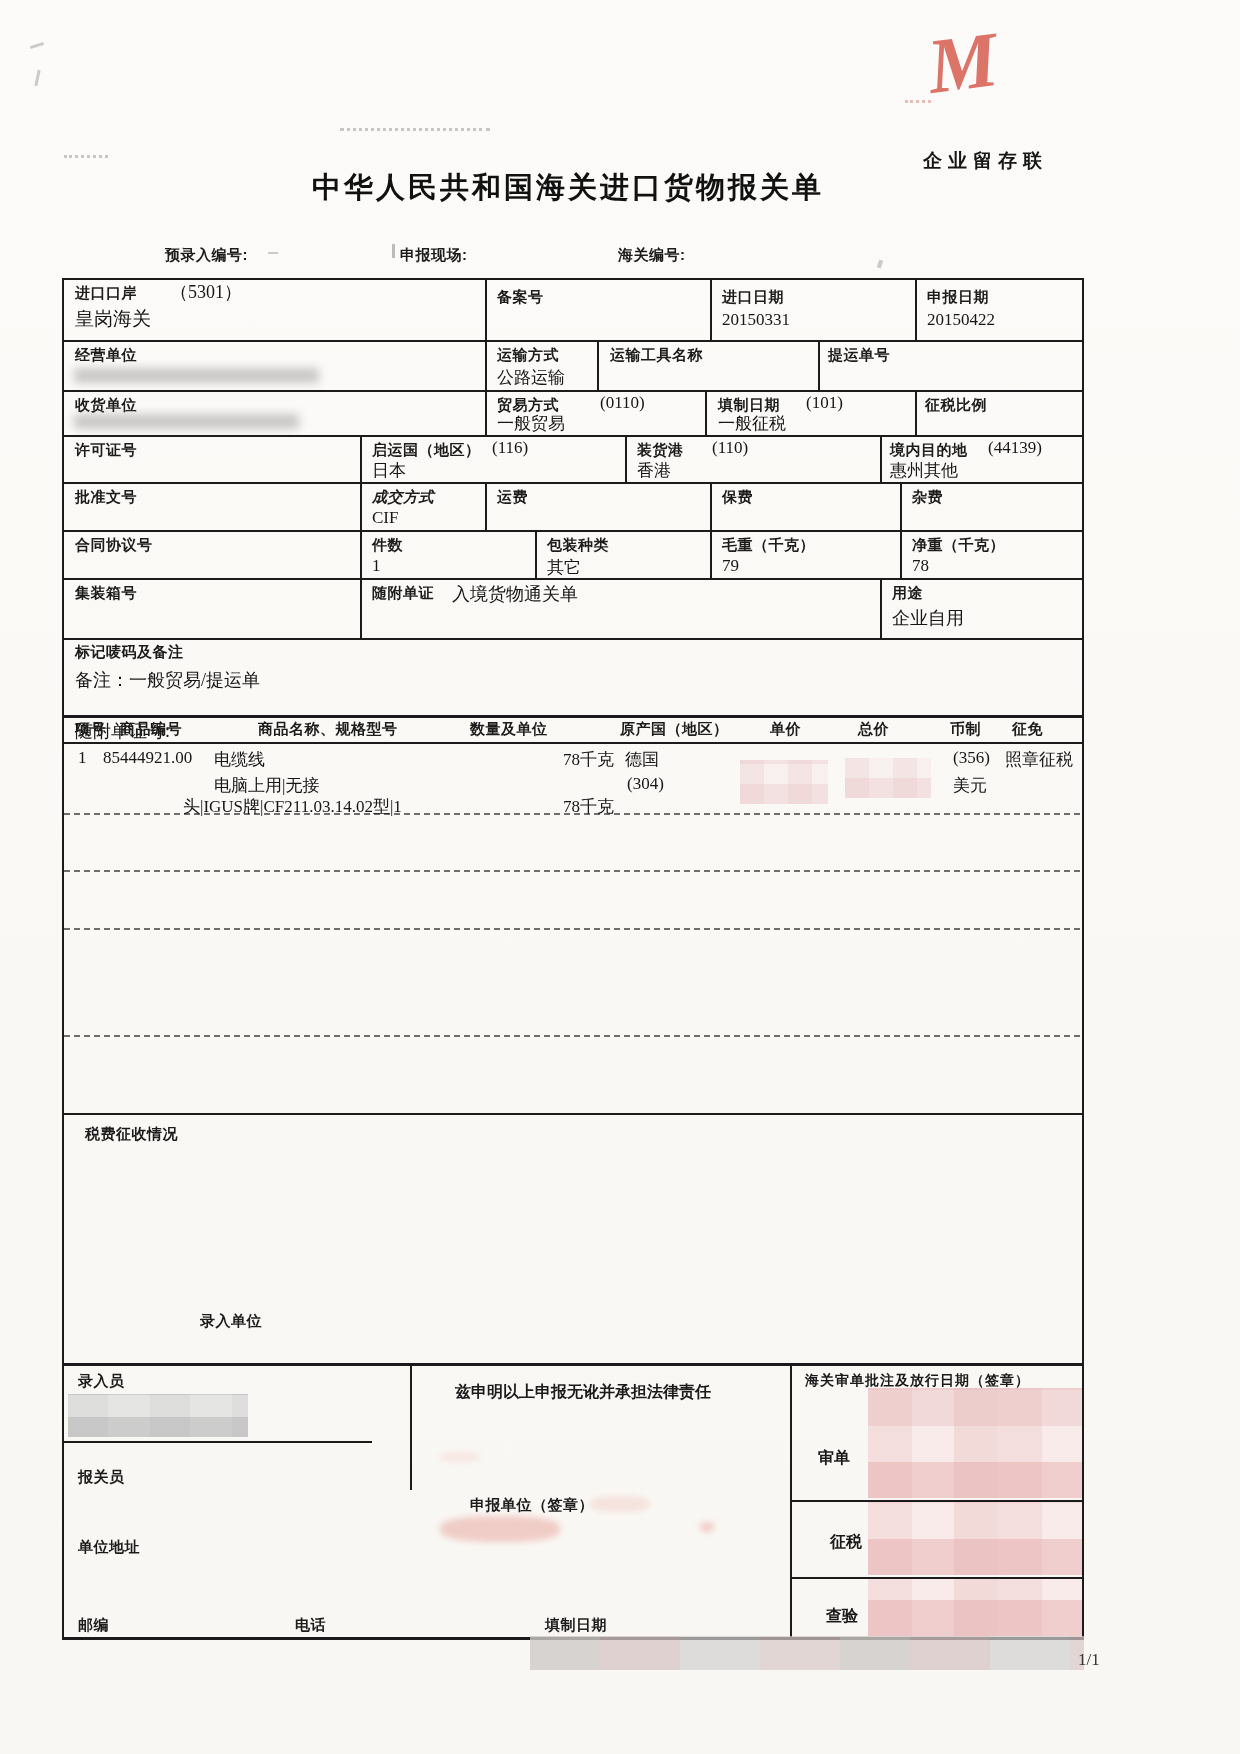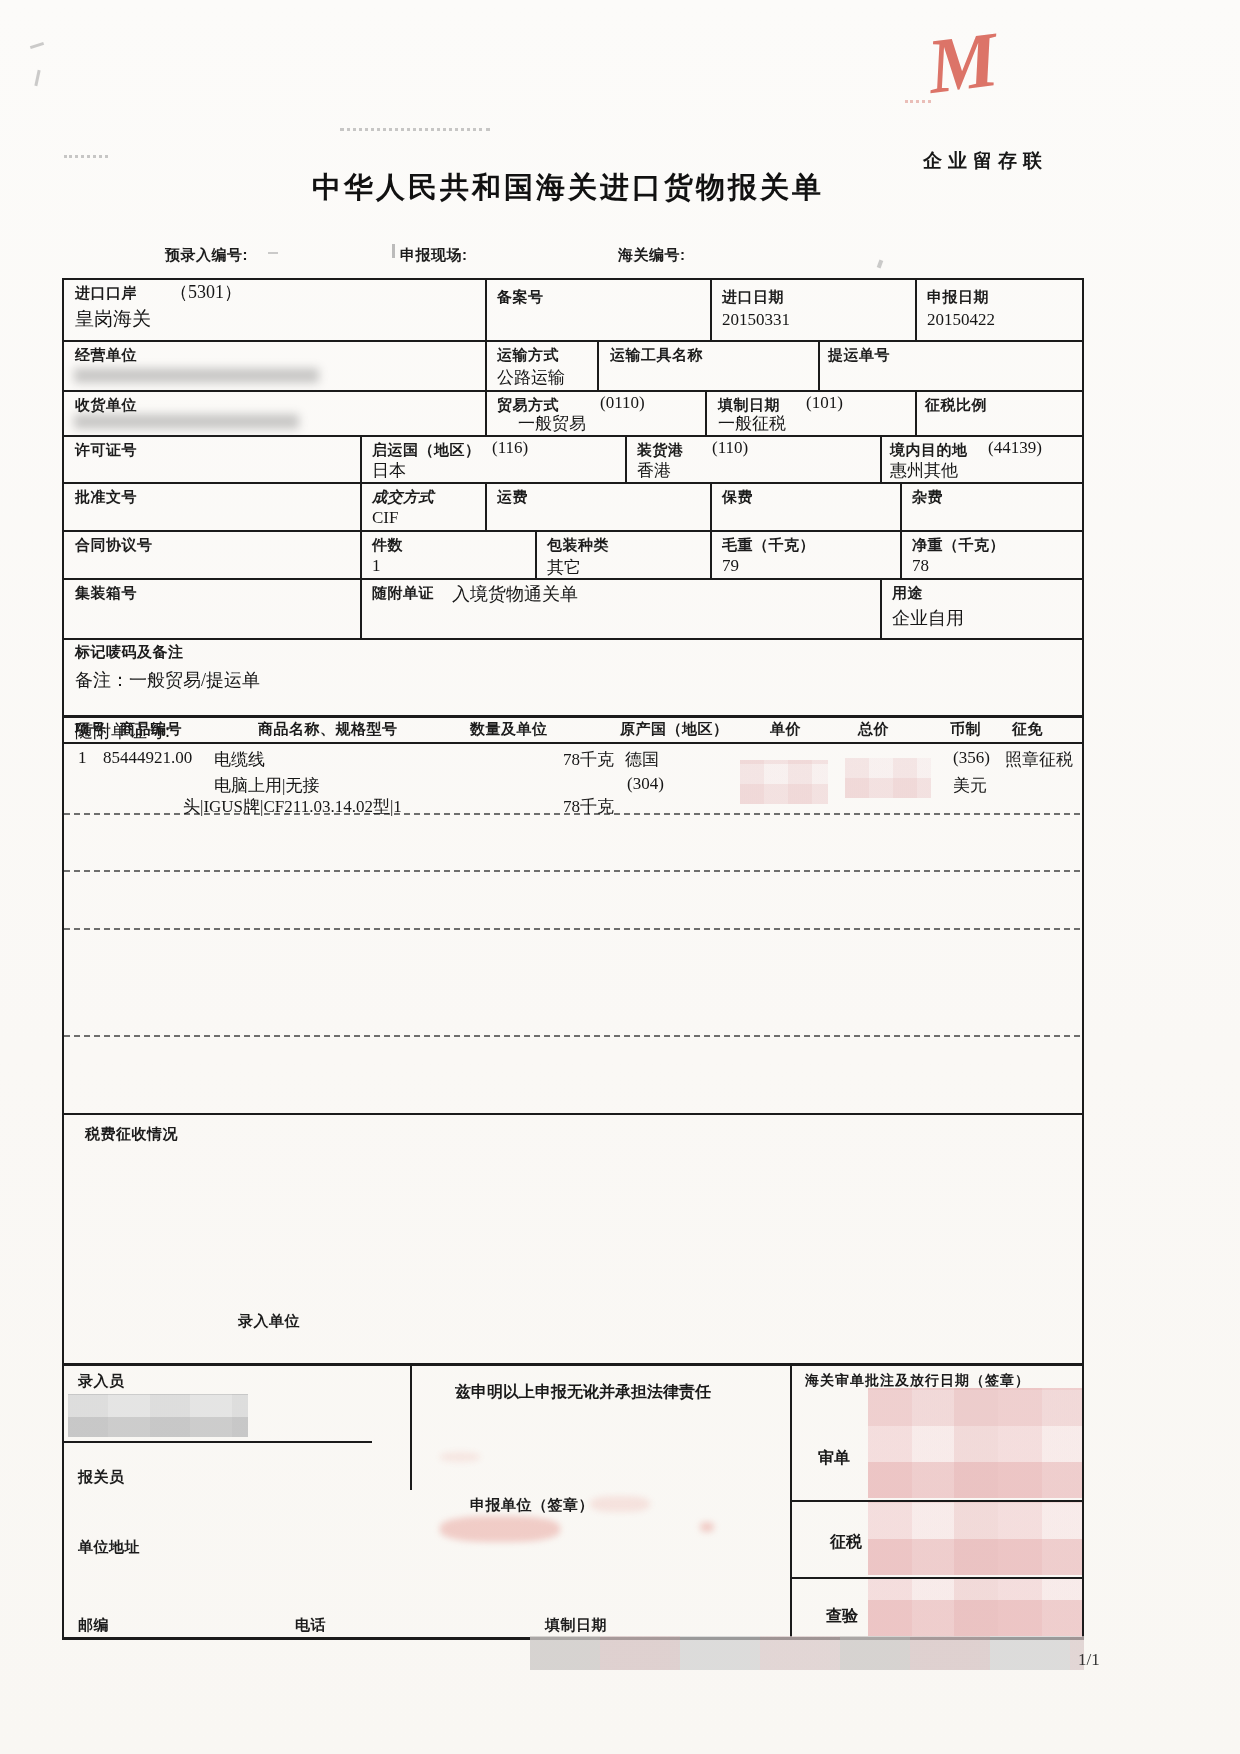--- a/index.html
+++ b/index.html
@@ -124,21 +124,21 @@
   <div class="blur-redact" style="left:74px;top:368px;width:245px;height:15px;"></div>
   <div class="lbl" style="left:497px;top:346px;">运输方式</div>
   <div class="val" style="left:497px;top:366px;">公路运输</div>
   <div class="lbl" style="left:610px;top:346px;">运输工具名称</div>
   <div class="lbl" style="left:828px;top:346px;">提运单号</div>
 
   <div class="lbl" style="left:75px;top:396px;">收货单位</div>
   <div class="blur-redact" style="left:74px;top:414px;width:225px;height:15px;"></div>
   <div class="lbl" style="left:497px;top:396px;">贸易方式</div>
   <div class="val" style="left:600px;top:393px;">(0110)</div>
-  <div class="val" style="left:518px;top:412px;text-align:right;">一般贸易</div>
+  <div class="val" style="left:497px;top:412px;text-align:right;">一般贸易</div>
   <div class="lbl" style="left:718px;top:396px;">填制日期</div>
   <div class="val" style="left:806px;top:393px;">(101)</div>
   <div class="val" style="left:718px;top:412px;">一般征税</div>
   <div class="lbl" style="left:925px;top:396px;">征税比例</div>
 
   <div class="lbl" style="left:75px;top:441px;">许可证号</div>
   <div class="lbl" style="left:372px;top:441px;">启运国（地区）</div>
   <div class="val" style="left:492px;top:438px;">(116)</div>
   <div class="val" style="left:372px;top:459px;">日本</div>
   <div class="lbl" style="left:637px;top:441px;">装货港</div>
@@ -196,21 +196,21 @@
   <div class="val" style="left:563px;top:795px;">78千克</div>
   <div class="mosaic-pink-light" style="left:740px;top:760px;width:88px;height:44px;"></div>
   <div class="mosaic-pink-light" style="left:845px;top:758px;width:86px;height:40px;"></div>
   <div class="val" style="left:953px;top:748px;">(356)</div>
   <div class="val" style="left:953px;top:774px;">美元</div>
   <div class="val" style="left:1005px;top:748px;">照章征税</div>
 
   <div class="lbl" style="left:85px;top:1125px;">税费征收情况</div>
 
   <div class="lbl" style="left:78px;top:1372px;">录入员</div>
-  <div class="lbl" style="left:200px;top:1312px;margin-left:38px;">录入单位</div>
+  <div class="lbl" style="left:200px;top:1312px;">录入单位</div>
   <div class="mosaic-gray" style="left:68px;top:1394px;width:180px;height:43px;"></div>
   <div class="lbl" style="left:78px;top:1468px;">报关员</div>
   <div class="lbl" style="left:78px;top:1538px;">单位地址</div>
   <div class="lbl" style="left:78px;top:1616px;">邮编</div>
   <div class="lbl" style="left:295px;top:1616px;">电话</div>
   <div class="lbl" style="left:545px;top:1616px;">填制日期</div>
 
   <div class="serifb" style="left:455px;top:1382px;">兹申明以上申报无讹并承担法律责任</div>
   <div class="lbl" style="left:470px;top:1496px;">申报单位（签章）</div>
   <div class="red-smudge" style="left:440px;top:1516px;width:120px;height:26px;"></div>

